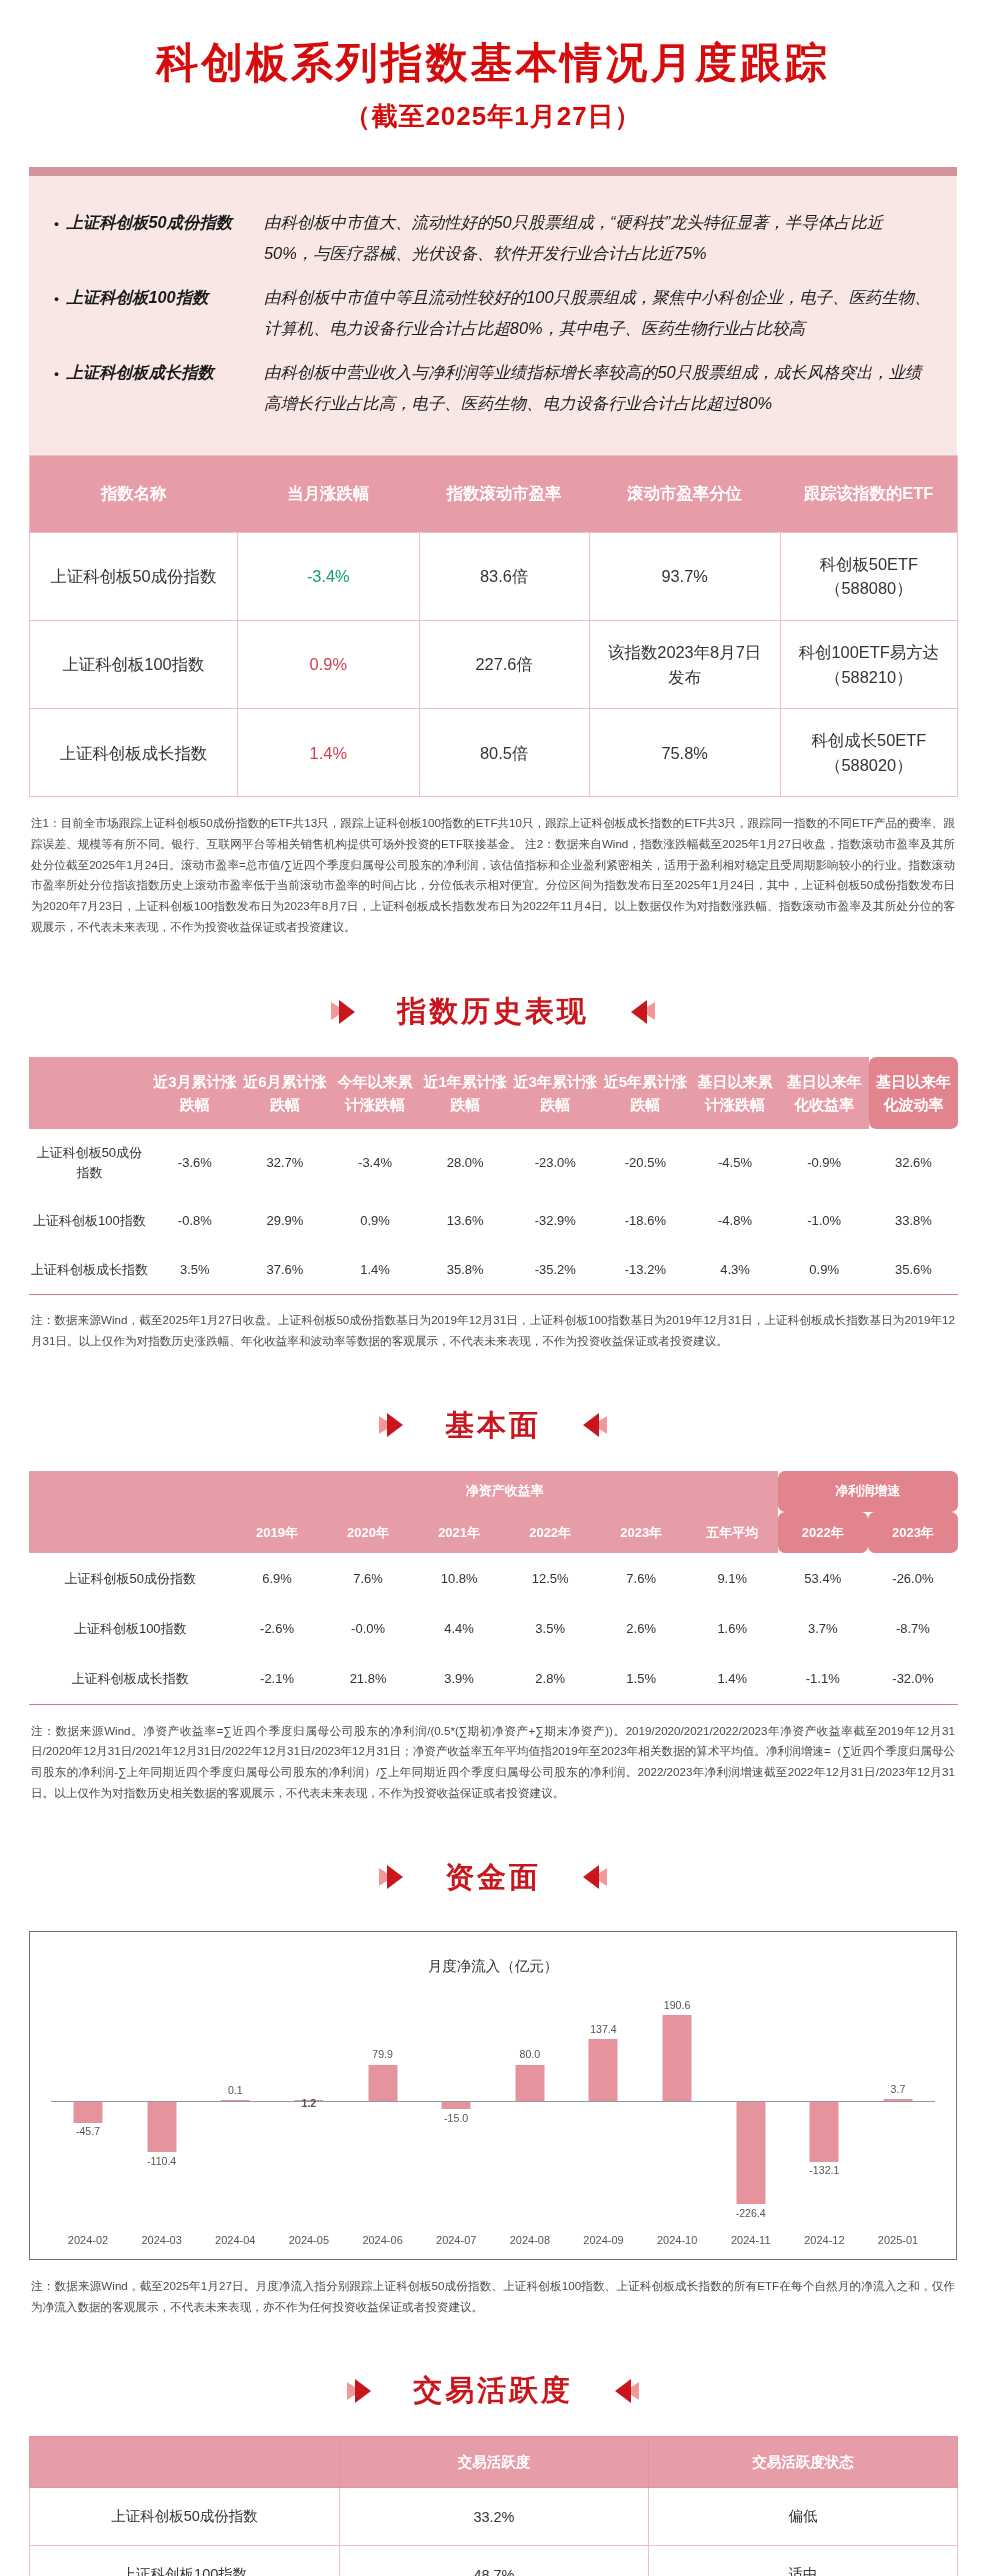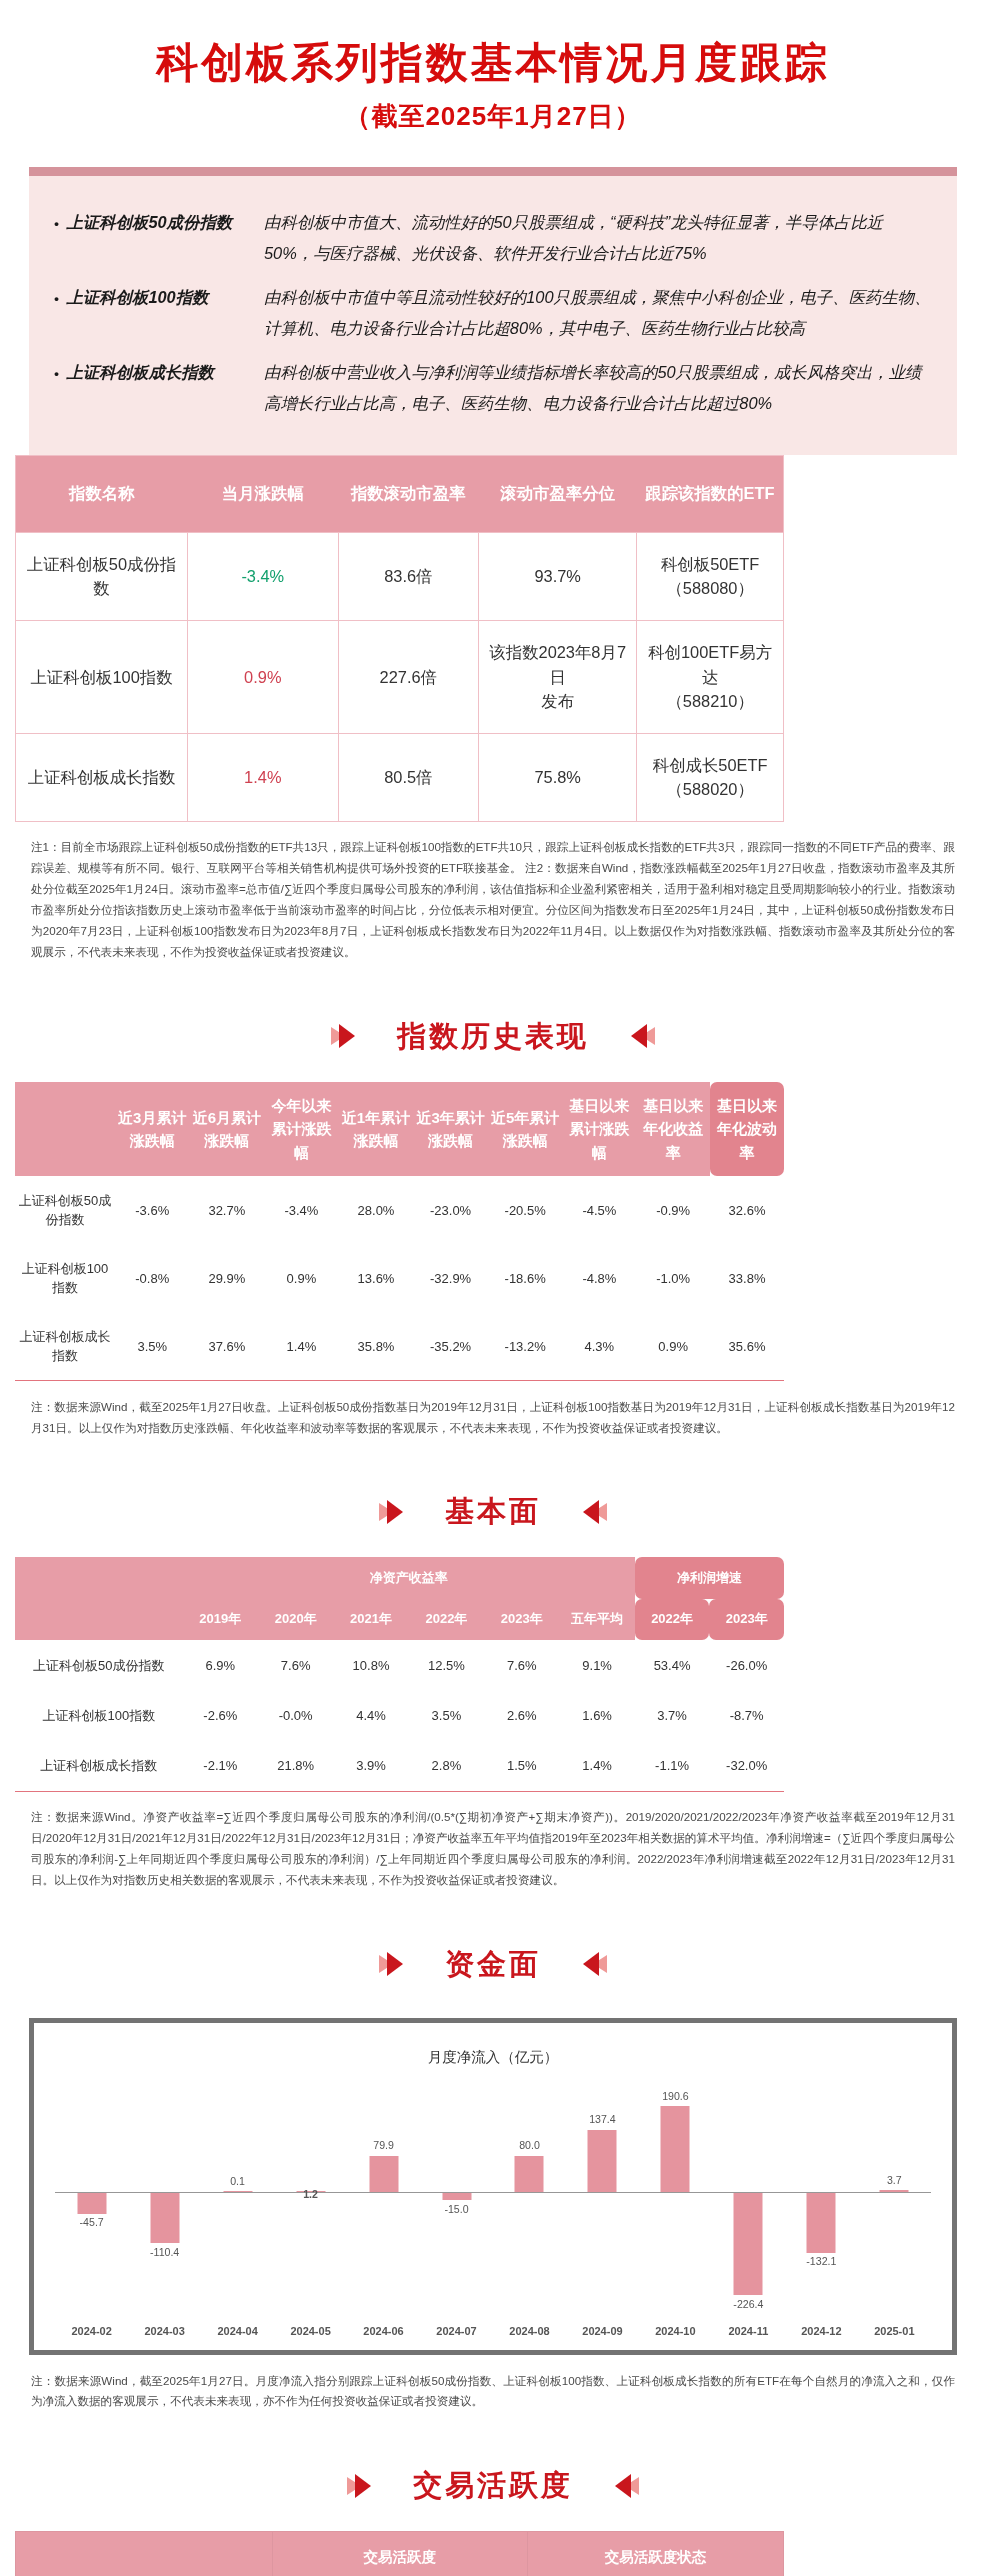--- a/index.html
+++ b/index.html
@@ -23,21 +23,21 @@
   
   .intro{background:#f9e7e6;margin:9.6px 29px 0;}
   .intro-strip{height:8.7px;background:#d5939b;}
   .intro-body{padding:19px 25px 23px;}
   .intro-item{display:flex;margin:12.5px 0;font-style:italic;}
   .intro-label{flex:0 0 210px;font-weight:bold;font-size:16.4px;line-height:1.9;color:#1a1a1a;}
   .intro-label .dot{margin-right:7.7px;font-size:13.5px;}
   .intro-desc{flex:1;font-size:16.4px;line-height:1.9;color:#1a1a1a;}
 
   
-  table{border-collapse:collapse;width:769px;margin:0 15px;table-layout:fixed;}
+  table{border-collapse:collapse;width:929px;margin:0 29px;table-layout:fixed;}
   th{background:#e79da7;color:#ffffff;font-weight:bold;}
   td{color:#333;text-align:center;white-space:pre-line;}
   th.dark{background:#e2848e;border-radius:7px;}
   td.green{color:#12a06d;}
   td.red{color:#cf4150;}
 
   
   .t1 th{font-size:16.4px;padding:27px 3.9px;}
   .t1 td{font-size:16.4px;padding:19px 3.9px;border:1px solid #f0bfc6;line-height:1.5;}
   .t1{border:1px solid #f0bfc6;}
@@ -68,27 +68,27 @@
   .tri-r::before{content:"";position:absolute;left:-3.9px;top:3.9px;
     border-left:14.5px solid #ef9a98;border-top:9.6px solid transparent;border-bottom:9.6px solid transparent;}
   .tri-r::after{content:"";position:absolute;left:3.9px;top:1px;
     border-left:16.4px solid #c9161d;border-top:12.5px solid transparent;border-bottom:12.5px solid transparent;}
   .tri-l::before{content:"";position:absolute;right:-3.9px;top:3.9px;
     border-right:14.5px solid #ef9a98;border-top:9.6px solid transparent;border-bottom:9.6px solid transparent;}
   .tri-l::after{content:"";position:absolute;right:3.9px;top:1px;
     border-right:16.4px solid #c9161d;border-top:12.5px solid transparent;border-bottom:12.5px solid transparent;}
 
   
-  .chart-box{border:5px solid #737373;margin:33px 29px 0;padding:19px 13.5px 9.6px;}
+  .chart-box{border:1px solid #737373;margin:33px 29px 0;padding:19px 13.5px 9.6px;}
   .chart-title{text-align:center;font-size:14.5px;color:#333;margin:5.8px 0 17.3px;}
   .plot{position:relative;height:235px;margin:0 7.7px;}
   .zero-line{position:absolute;left:0;right:0;height:1px;background:#979797;}
   .bar{position:absolute;width:29px;transform:translateX(-50%);background:#e5949e;}
   .bar-label{position:absolute;transform:translateX(-50%);font-size:10.6px;color:#555;white-space:nowrap;}
-  .x-labels{display:flex;margin:5.8px 7.7px 3.9px;font-weight:bold;}
+  .x-labels{display:flex;margin:5.8px 7.7px 3.9px;}
   .x-labels div{flex:1;text-align:center;font-size:11px;color:#555;}
 </style>
 </head>
 <body>
 
 <h1 class="main-title">科创板系列指数基本情况月度跟踪</h1>
 <div class="sub-title">（截至2025年1月27日）</div>
 
 <div class="intro">
   <div class="intro-strip"></div>

